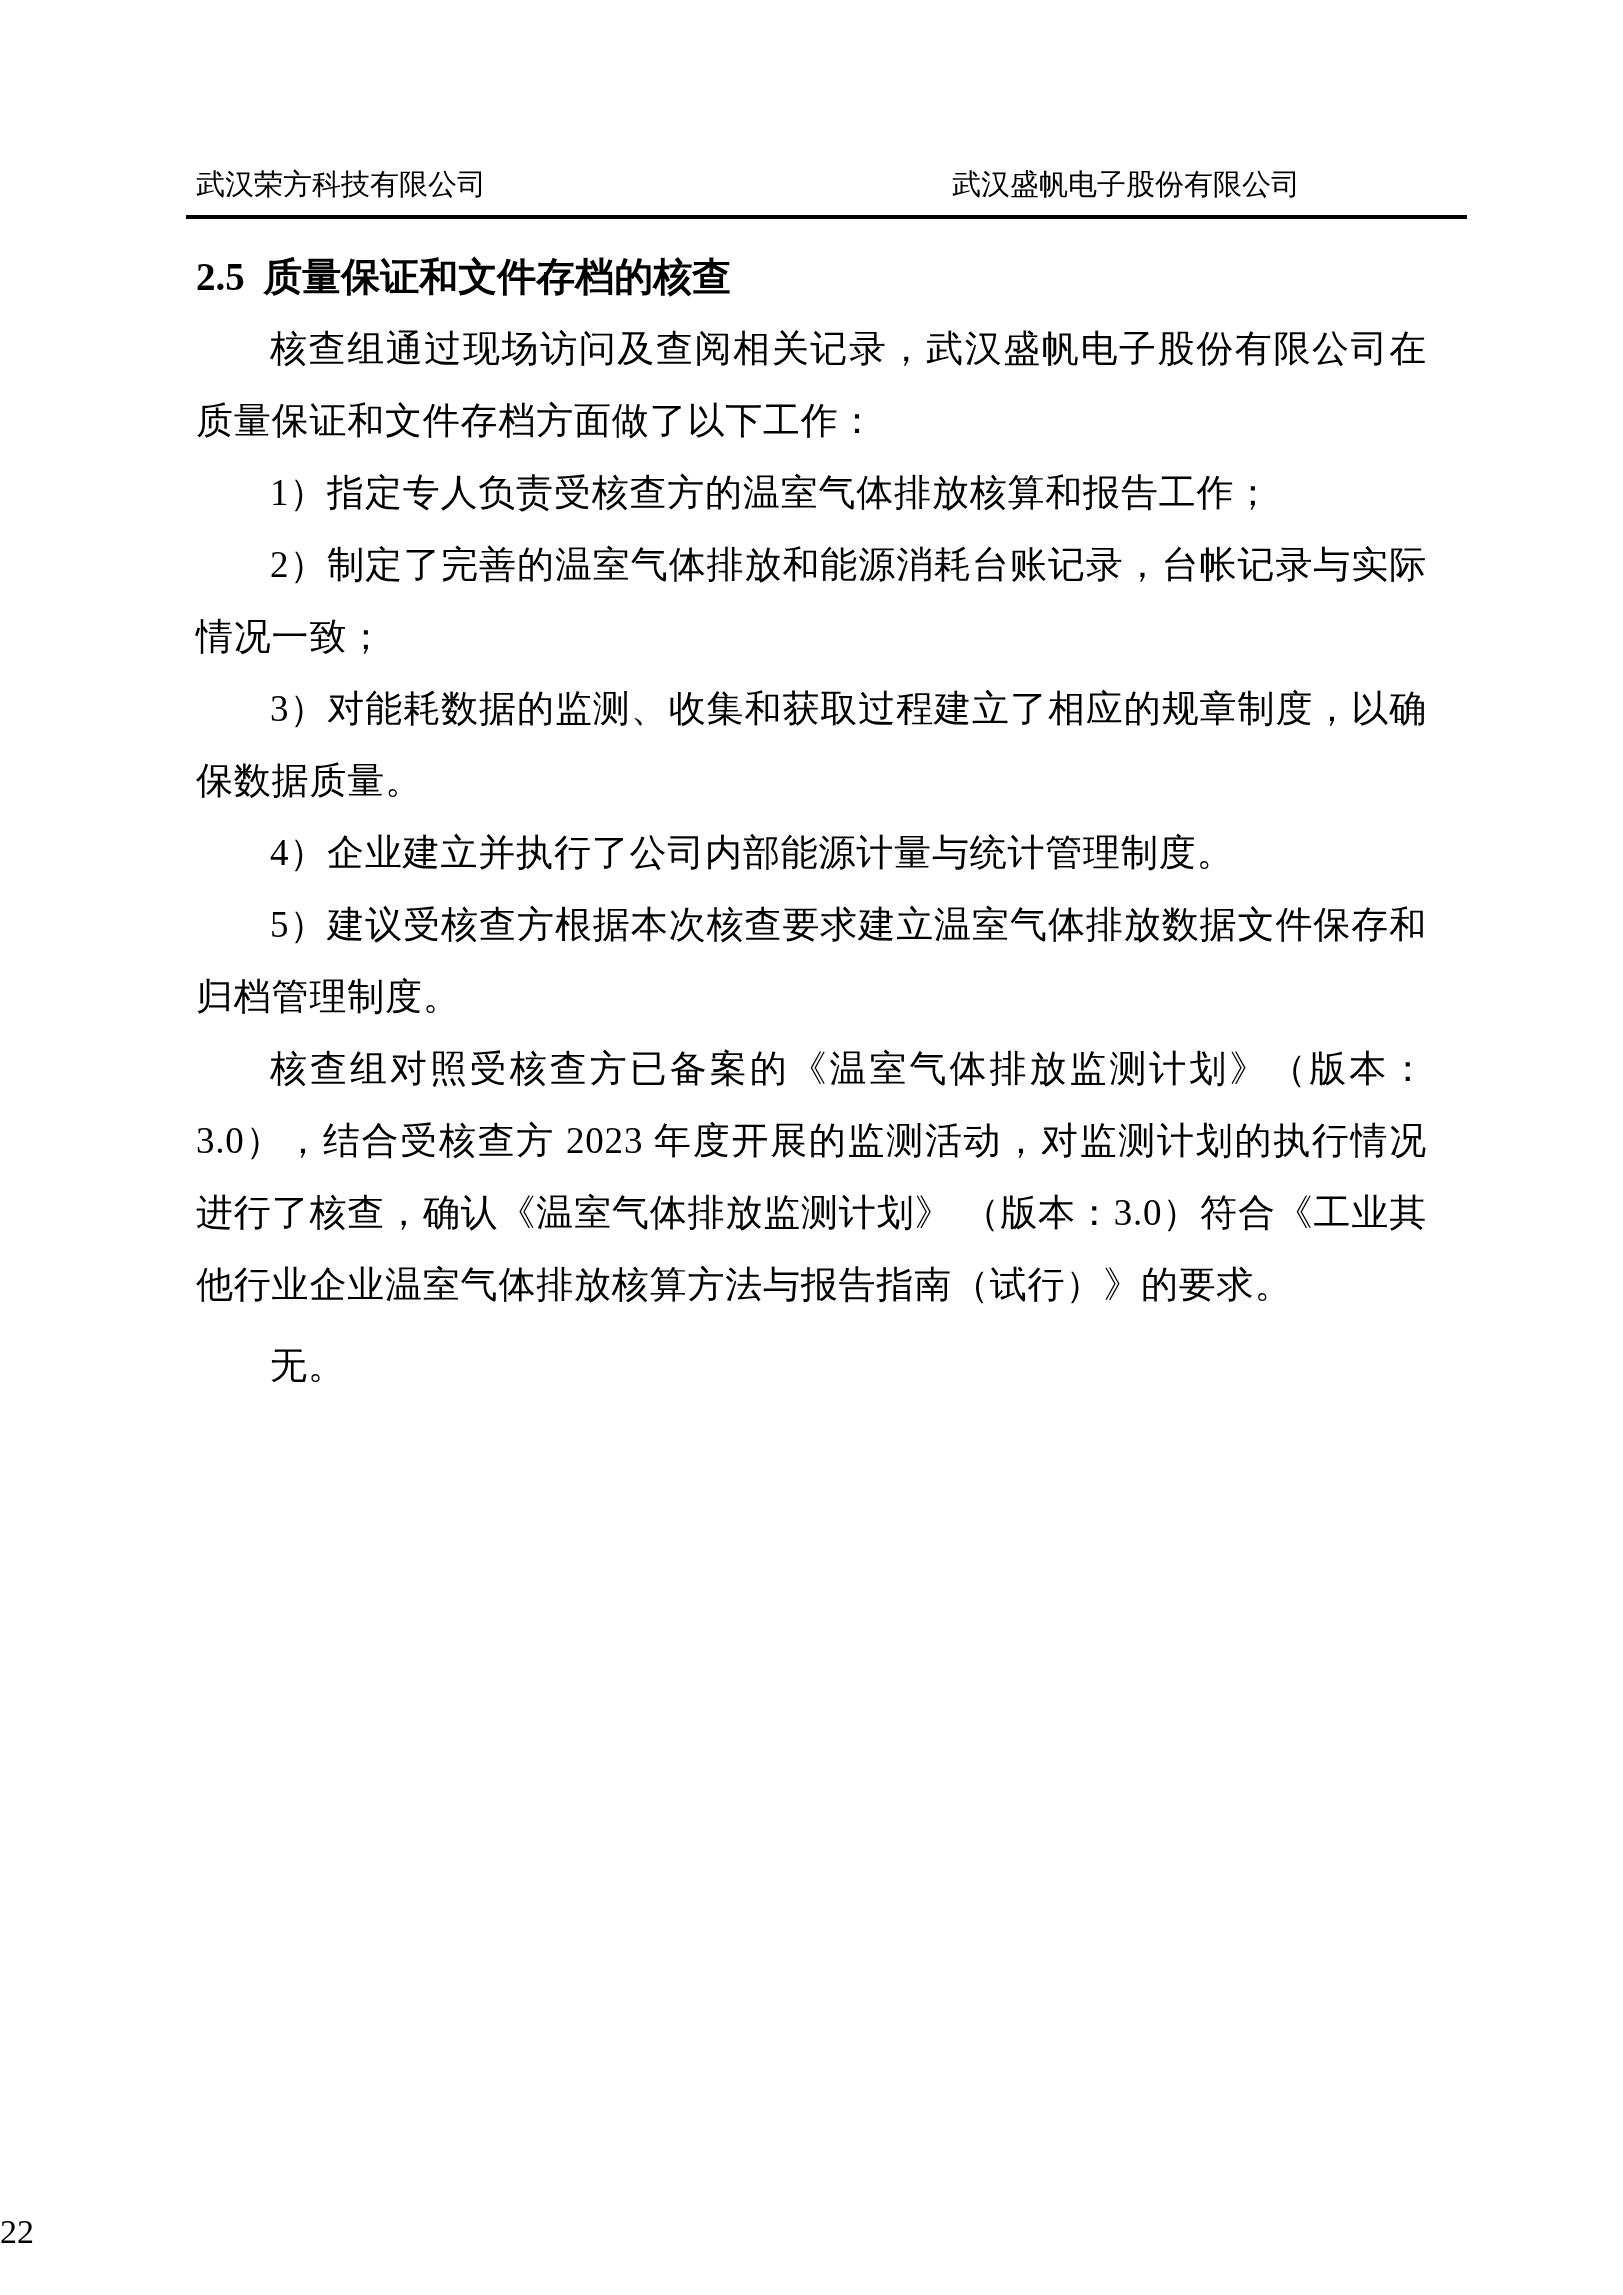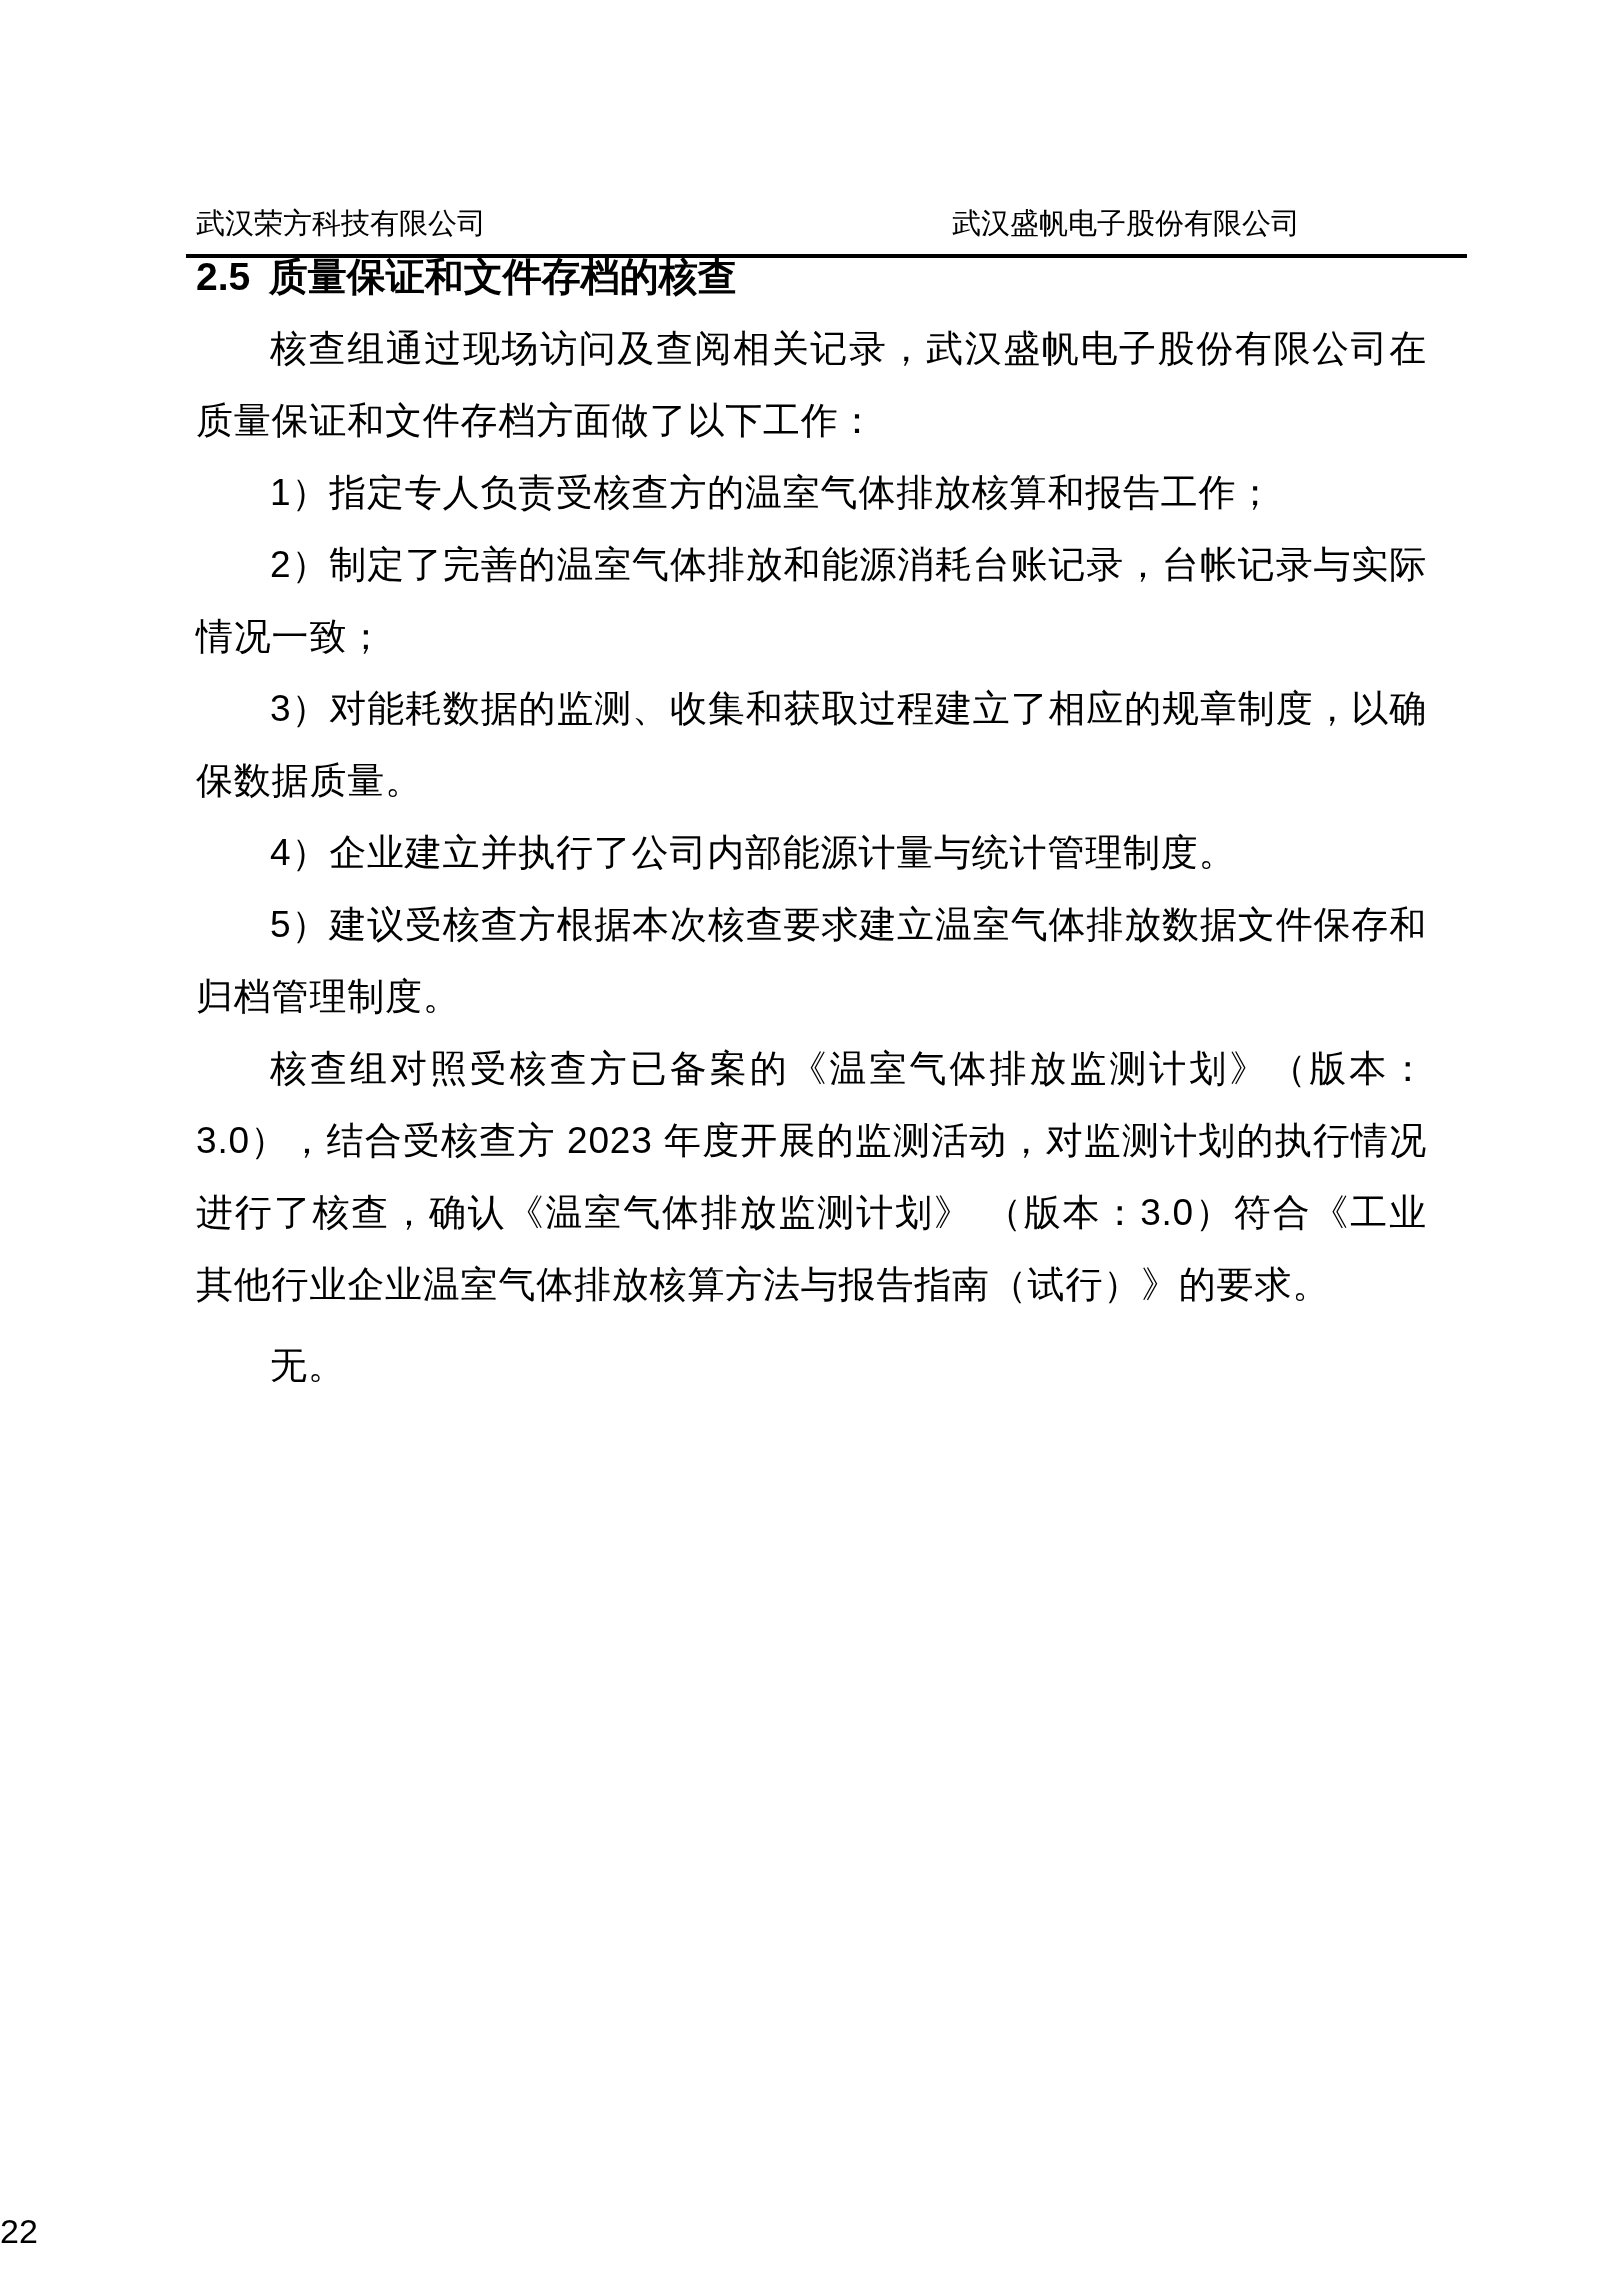--- a/index.html
+++ b/index.html
@@ -6,40 +6,40 @@
     margin: 0;
     padding: 0;
     background: #ffffff;
   }
   .page {
     position: relative;
     width: 1522px;
     height: 2295px;
     background: #ffffff;
     color: #000000;
-    font-family: Liberation Sans, sans-serif;
+    font-family: Liberation Serif, serif;
     overflow: hidden;
   }
   
   .header {
     position: absolute;
     left: 186px;
     top: 167px;
     width: 1281px;
     border-bottom: 4.2px solid #000000;
     padding-bottom: 13.5px;
     display: flex;
     justify-content: space-between;
     align-items: flex-end;
     font-size: 29px;
     line-height: 34px;
     white-space: nowrap;
   }
   .header .hdr-left { margin-left: 10px; }
-  .header .hdr-right { margin-right: 167px; margin-top: 39px; }
+  .header .hdr-right { margin-right: 167px; }
 
   
   .content {
     position: absolute;
     left: 196px;
     top: 241px;
     width: 1231px;
     font-size: 37px;
     line-height: 72px;
     text-align: justify;

